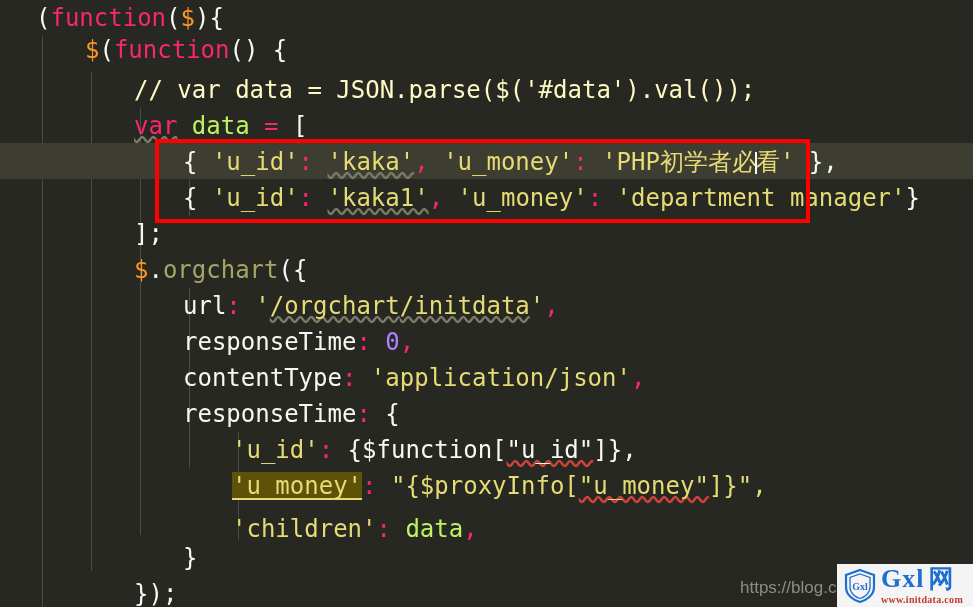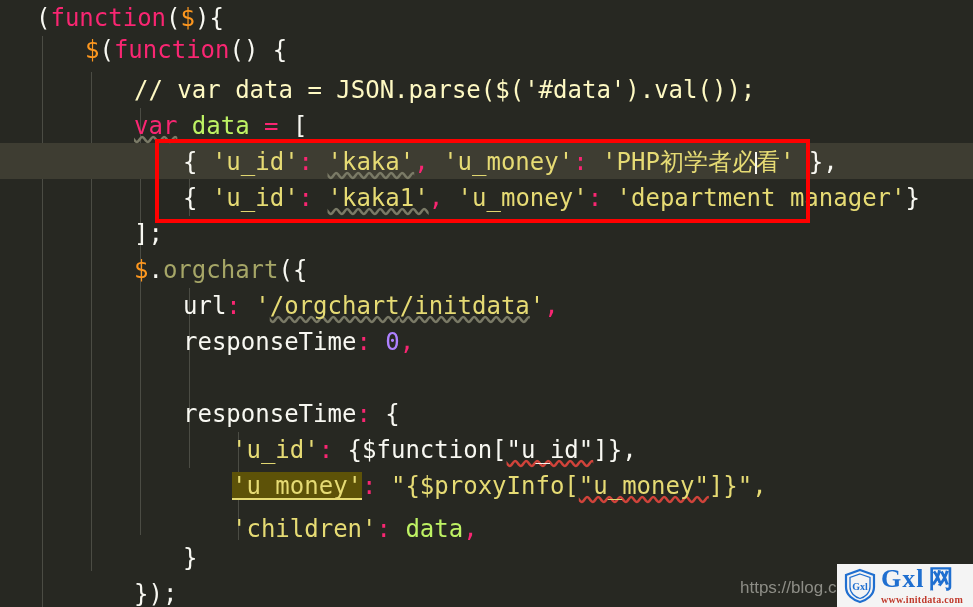--- a/index.html
+++ b/index.html
@@ -169,20 +169,21 @@
     <div class="line" style="top:180px;"><span style="padding-left:183px;"></span><span class="plain">{ </span><span class="str">'u_id'</span><span class="pink">:</span><span class="plain"> </span><span class="str sq">'kaka1'</span><span class="pink">,</span><span class="plain"> </span><span class="str">'u_money'</span><span class="pink">:</span><span class="plain"> </span><span class="str">'department manager'</span><span class="plain">}</span></div>
 
     <div class="line" style="top:216px;"><span style="padding-left:134px;"></span><span class="plain">];</span></div>
 
     <div class="line" style="top:252px;"><span style="padding-left:134px;"></span><span class="orange">$</span><span class="plain">.</span><span class="olive">orgchart</span><span class="plain">({</span></div>
 
     <div class="line" style="top:288px;"><span style="padding-left:183px;"></span><span class="plain">url</span><span class="pink">:</span><span class="plain"> </span><span class="str">'</span><span class="str sq">/orgchart</span><span class="str sq">/initdata</span><span class="str">'</span><span class="pink">,</span></div>
 
     <div class="line" style="top:324px;"><span style="padding-left:183px;"></span><span class="plain">responseTime</span><span class="pink">:</span><span class="plain"> </span><span class="num">0</span><span class="pink">,</span></div>
 
+    <div class="line" style="top:360px;"><span style="padding-left:183px;"></span><span class="plain">contentType</span><span class="pink">:</span><span class="plain"> </span><span class="str">'application/json'</span><span class="pink">,</span></div>
 
     <div class="line" style="top:396px;"><span style="padding-left:183px;"></span><span class="plain">responseTime</span><span class="pink">:</span><span class="plain"> </span><span class="plain">{</span></div>
 
     <div class="line" style="top:432px;"><span style="padding-left:232px;"></span><span class="str">'u_id'</span><span class="pink">:</span><span class="plain"> {$function[</span><span class="plain sq-red">"u_id"</span><span class="plain">]},</span></div>
 
     <div class="line" style="top:468px;"><span style="padding-left:232px;"></span><span class="str occ">'u_money'</span><span class="pink">:</span><span class="str"> "{$proxyInfo[</span><span class="str sq-red">"u_money"</span><span class="str">]}",</span></div>
 
     <div class="line" style="top:511px;"><span style="padding-left:232px;"></span><span class="str">'children'</span><span class="pink">:</span><span class="plain"> </span><span class="cyan">data</span><span class="pink">,</span></div>
 
     <div class="line" style="top:540px;"><span style="padding-left:183px;"></span><span class="plain">}</span></div>

